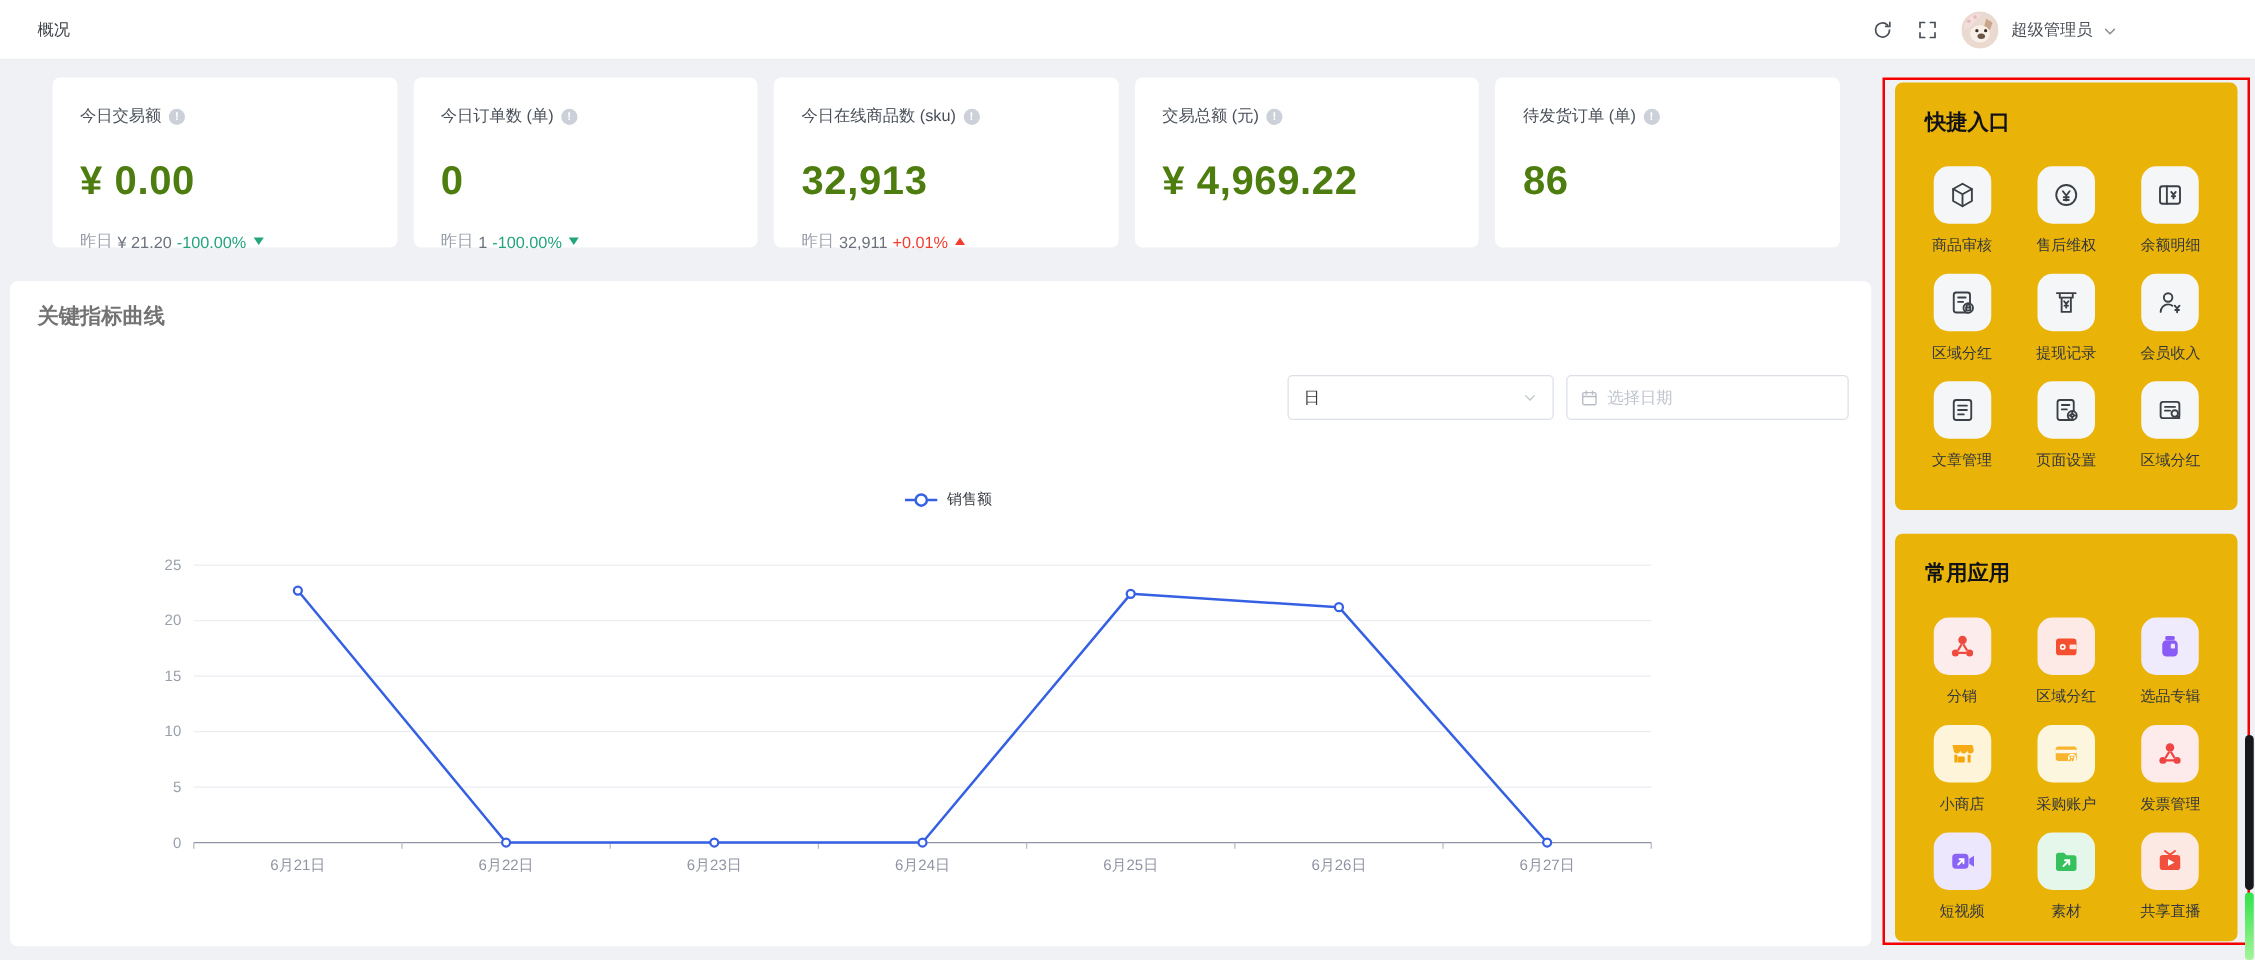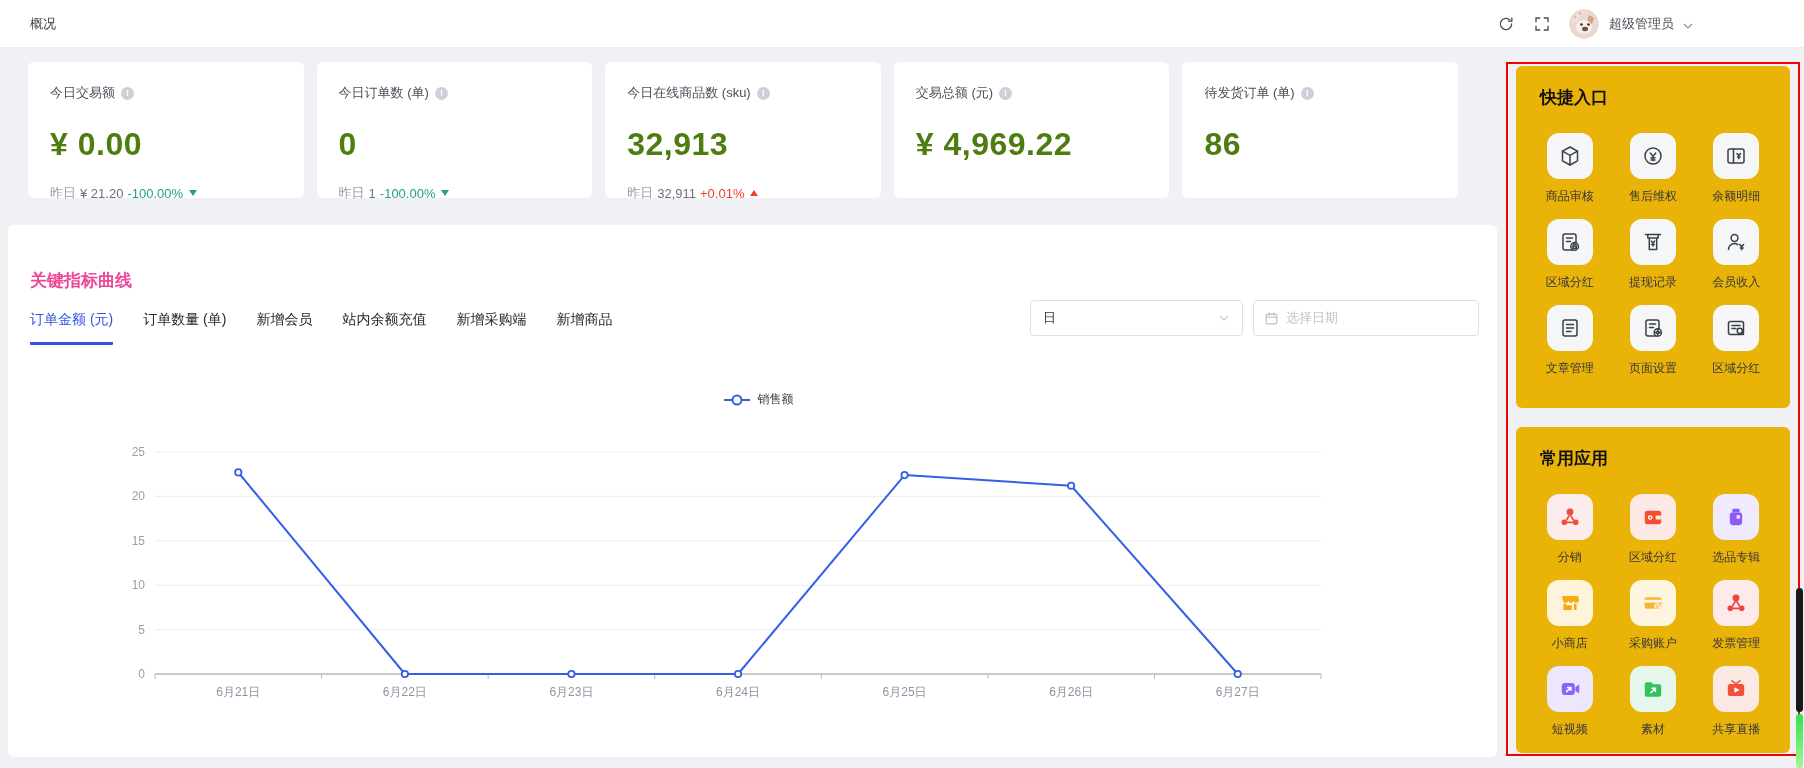--- a/index.html
+++ b/index.html
@@ -16,37 +16,37 @@
     display:flex; align-items:center; }
   .topbar-title { margin-left:30px; font-size:13px; color:#3a3f45; }
   .topbar-right { position:absolute; right:110px; top:0; height:48px; display:flex; align-items:center; gap:18px; }
   .tb-icon { width:18px; height:18px; color:#4a4f57; cursor:pointer; }
   .tb-icon svg { width:100%; height:100%; }
   .avatar { width:30px; height:30px; border-radius:50%; overflow:hidden; flex:0 0 auto; }
   .admin-name { font-size:13px; color:#4a4f57; margin-left:-8px; white-space:nowrap; }
   .chev { width:12px; height:12px; color:#8b9098; margin-left:-10px; }
   .chev svg{ width:100%; height:100%; }
   
-  .stat-row { position:absolute; left:8px; top:62px; width:1450px; display:flex; gap:13px;padding-left:20px; }
+  .stat-row { position:absolute; left:22px; top:62px; width:1450px; display:flex; gap:13px;padding-left:20px; }
   .stat-card { flex:1 1 0; height:136px; background:#fff; border-radius:6px; padding:22px 22px 0 22px; }
   .stat-label-row { display:flex; align-items:center; gap:6px; font-size:13px; color:#494f59; }
   .info-dot { width:13px; height:13px; border-radius:50%; background:#ccd1d9; color:#fff;
     font-size:9px; font-weight:bold; display:flex; align-items:center; justify-content:center; }
   .stat-value { margin-top:24px; font-size:32px; font-weight:600; color:#4d7c0f; letter-spacing:.5px; }
   .stat-sub { margin-top:21px; font-size:13px; color:#9aa0ab; display:flex; align-items:center; gap:4px; }
   .stat-sub .prev { color:#6b717c; }
   .chg-down { color:#23a47f; }
   .chg-up { color:#f23c2e; }
   .tri { display:inline-block; width:0; height:0; border-left:4px solid transparent; border-right:4px solid transparent; margin-left:2px; }
   .tri-down { border-top:6px solid #23a47f; }
   .tri-up { border-bottom:6px solid #f23c2e; }
   
   .chart-card { position:absolute; left:8px; top:225px; width:1489px; height:532px;
     background:#fff; border-radius:6px; }
-  .chart-title { position:absolute; left:22px; top:44px; font-size:17px; font-weight:bold; color:#ec4899; }
+  .chart-title { position:absolute; left:22px; top:16px; font-size:17px; font-weight:bold; color:#737373; }
   .tabs { position:absolute; left:22px; top:86px; display:flex; gap:30px; font-size:14px; }
   .tab { color:#23262b; cursor:pointer; padding-bottom:13px; border-bottom:3px solid transparent; border-radius:1px; }
   .tab.active { color:#3053e3; border-bottom-color:#3053e3; font-weight:500; }
   .period-select { position:absolute; left:1022px; top:75px; width:213px; height:36px;
     border:1px solid #dcdfe6; border-radius:4px; background:#fff; display:flex; align-items:center;
     padding:0 12px; font-size:13px; color:#33373d; cursor:pointer; }
   .period-select .sel-chev { margin-left:auto; width:12px; height:12px; color:#c0c4cc; }
   .period-select .sel-chev svg { width:100%; height:100%; }
   .date-input { position:absolute; left:1245px; top:75px; width:226px; height:36px;
     border:1px solid #dcdfe6; border-radius:4px; background:#fff; display:flex; align-items:center;
@@ -167,28 +167,20 @@
       <div class="stat-label-row">
         <span>待发货订单 (单)</span>
         <span class="info-dot">!</span>
       </div>
       <div class="stat-value">86</div>
     </div>
   </div>
 
 <div class="chart-card">
   <div class="chart-title">关键指标曲线</div>
-  <div class="tabs" id="tabs">
-      <div class="tab active">订单金额 (元)</div>
-      <div class="tab">订单数量 (单)</div>
-      <div class="tab">新增会员</div>
-      <div class="tab">站内余额充值</div>
-      <div class="tab">新增采购端</div>
-      <div class="tab">新增商品</div>
-    </div>
   <div class="period-select">
     <span>日</span>
     <span class="sel-chev">
       <svg viewBox="0 0 24 24" fill="none" stroke="currentColor" stroke-width="2.2" stroke-linecap="round">
           <path d="M5 9l7 7 7-7"></path>
         </svg>
     </span>
   </div>
   <div class="date-input">
     <span class="cal-icon">

